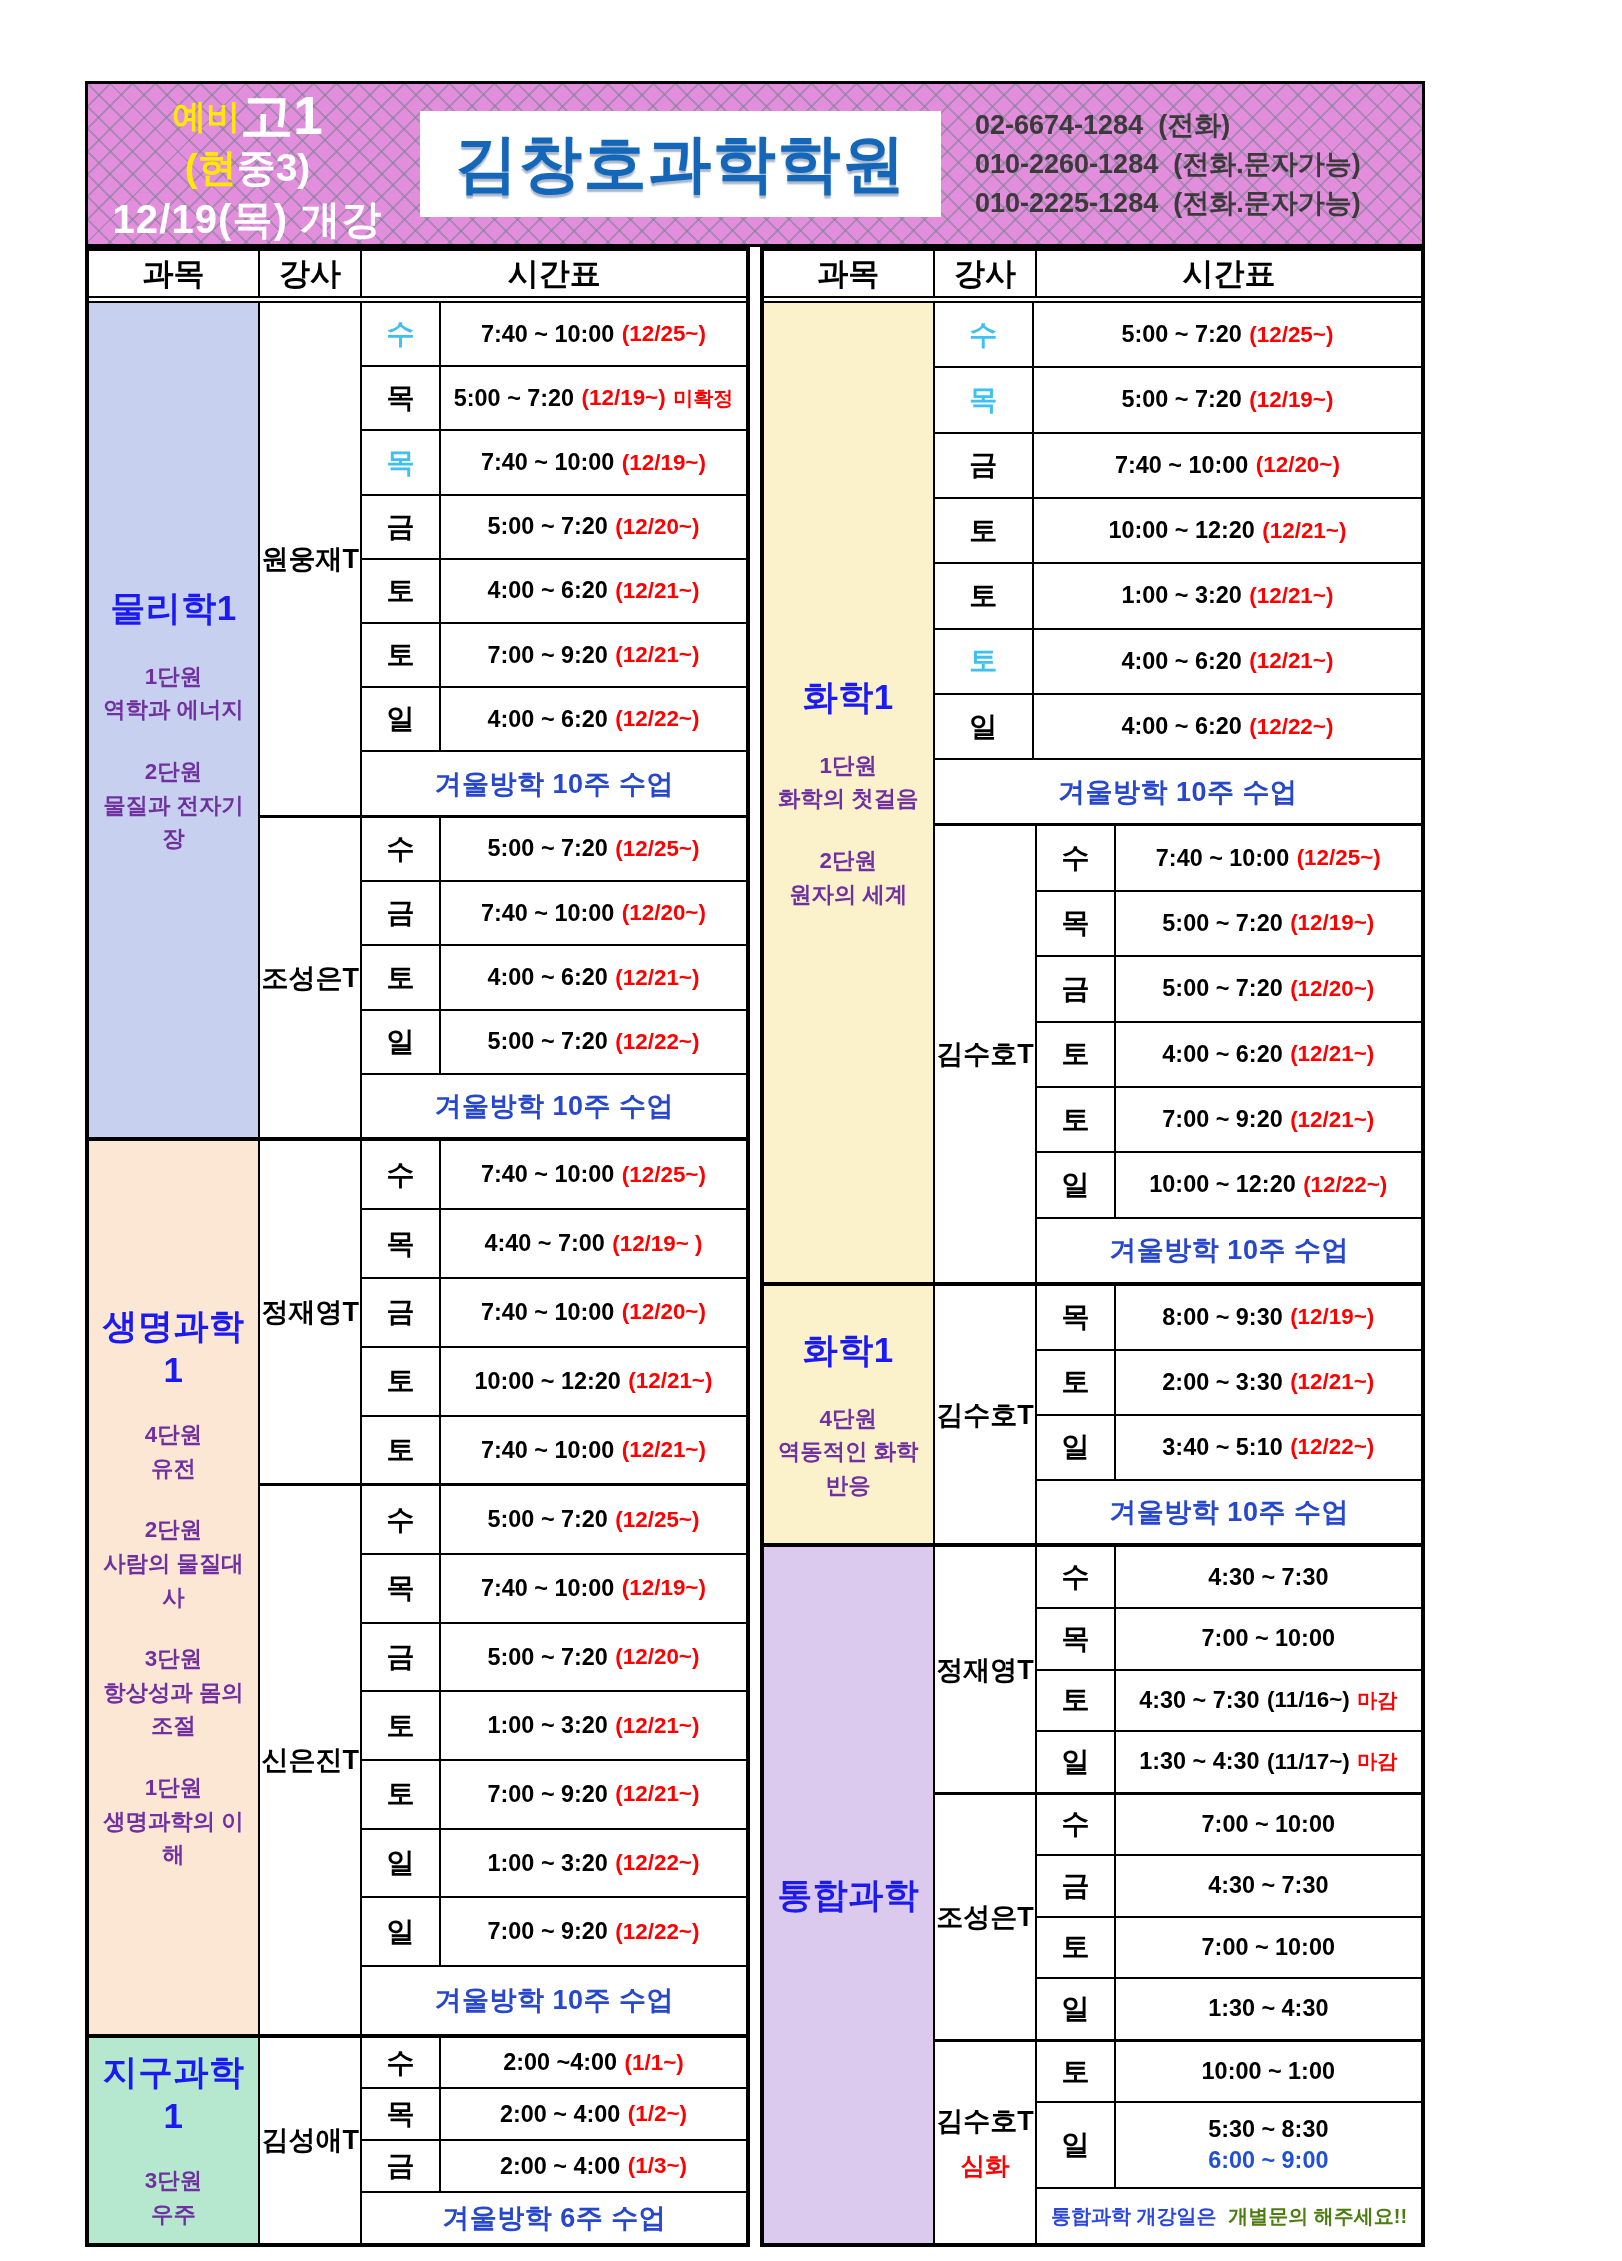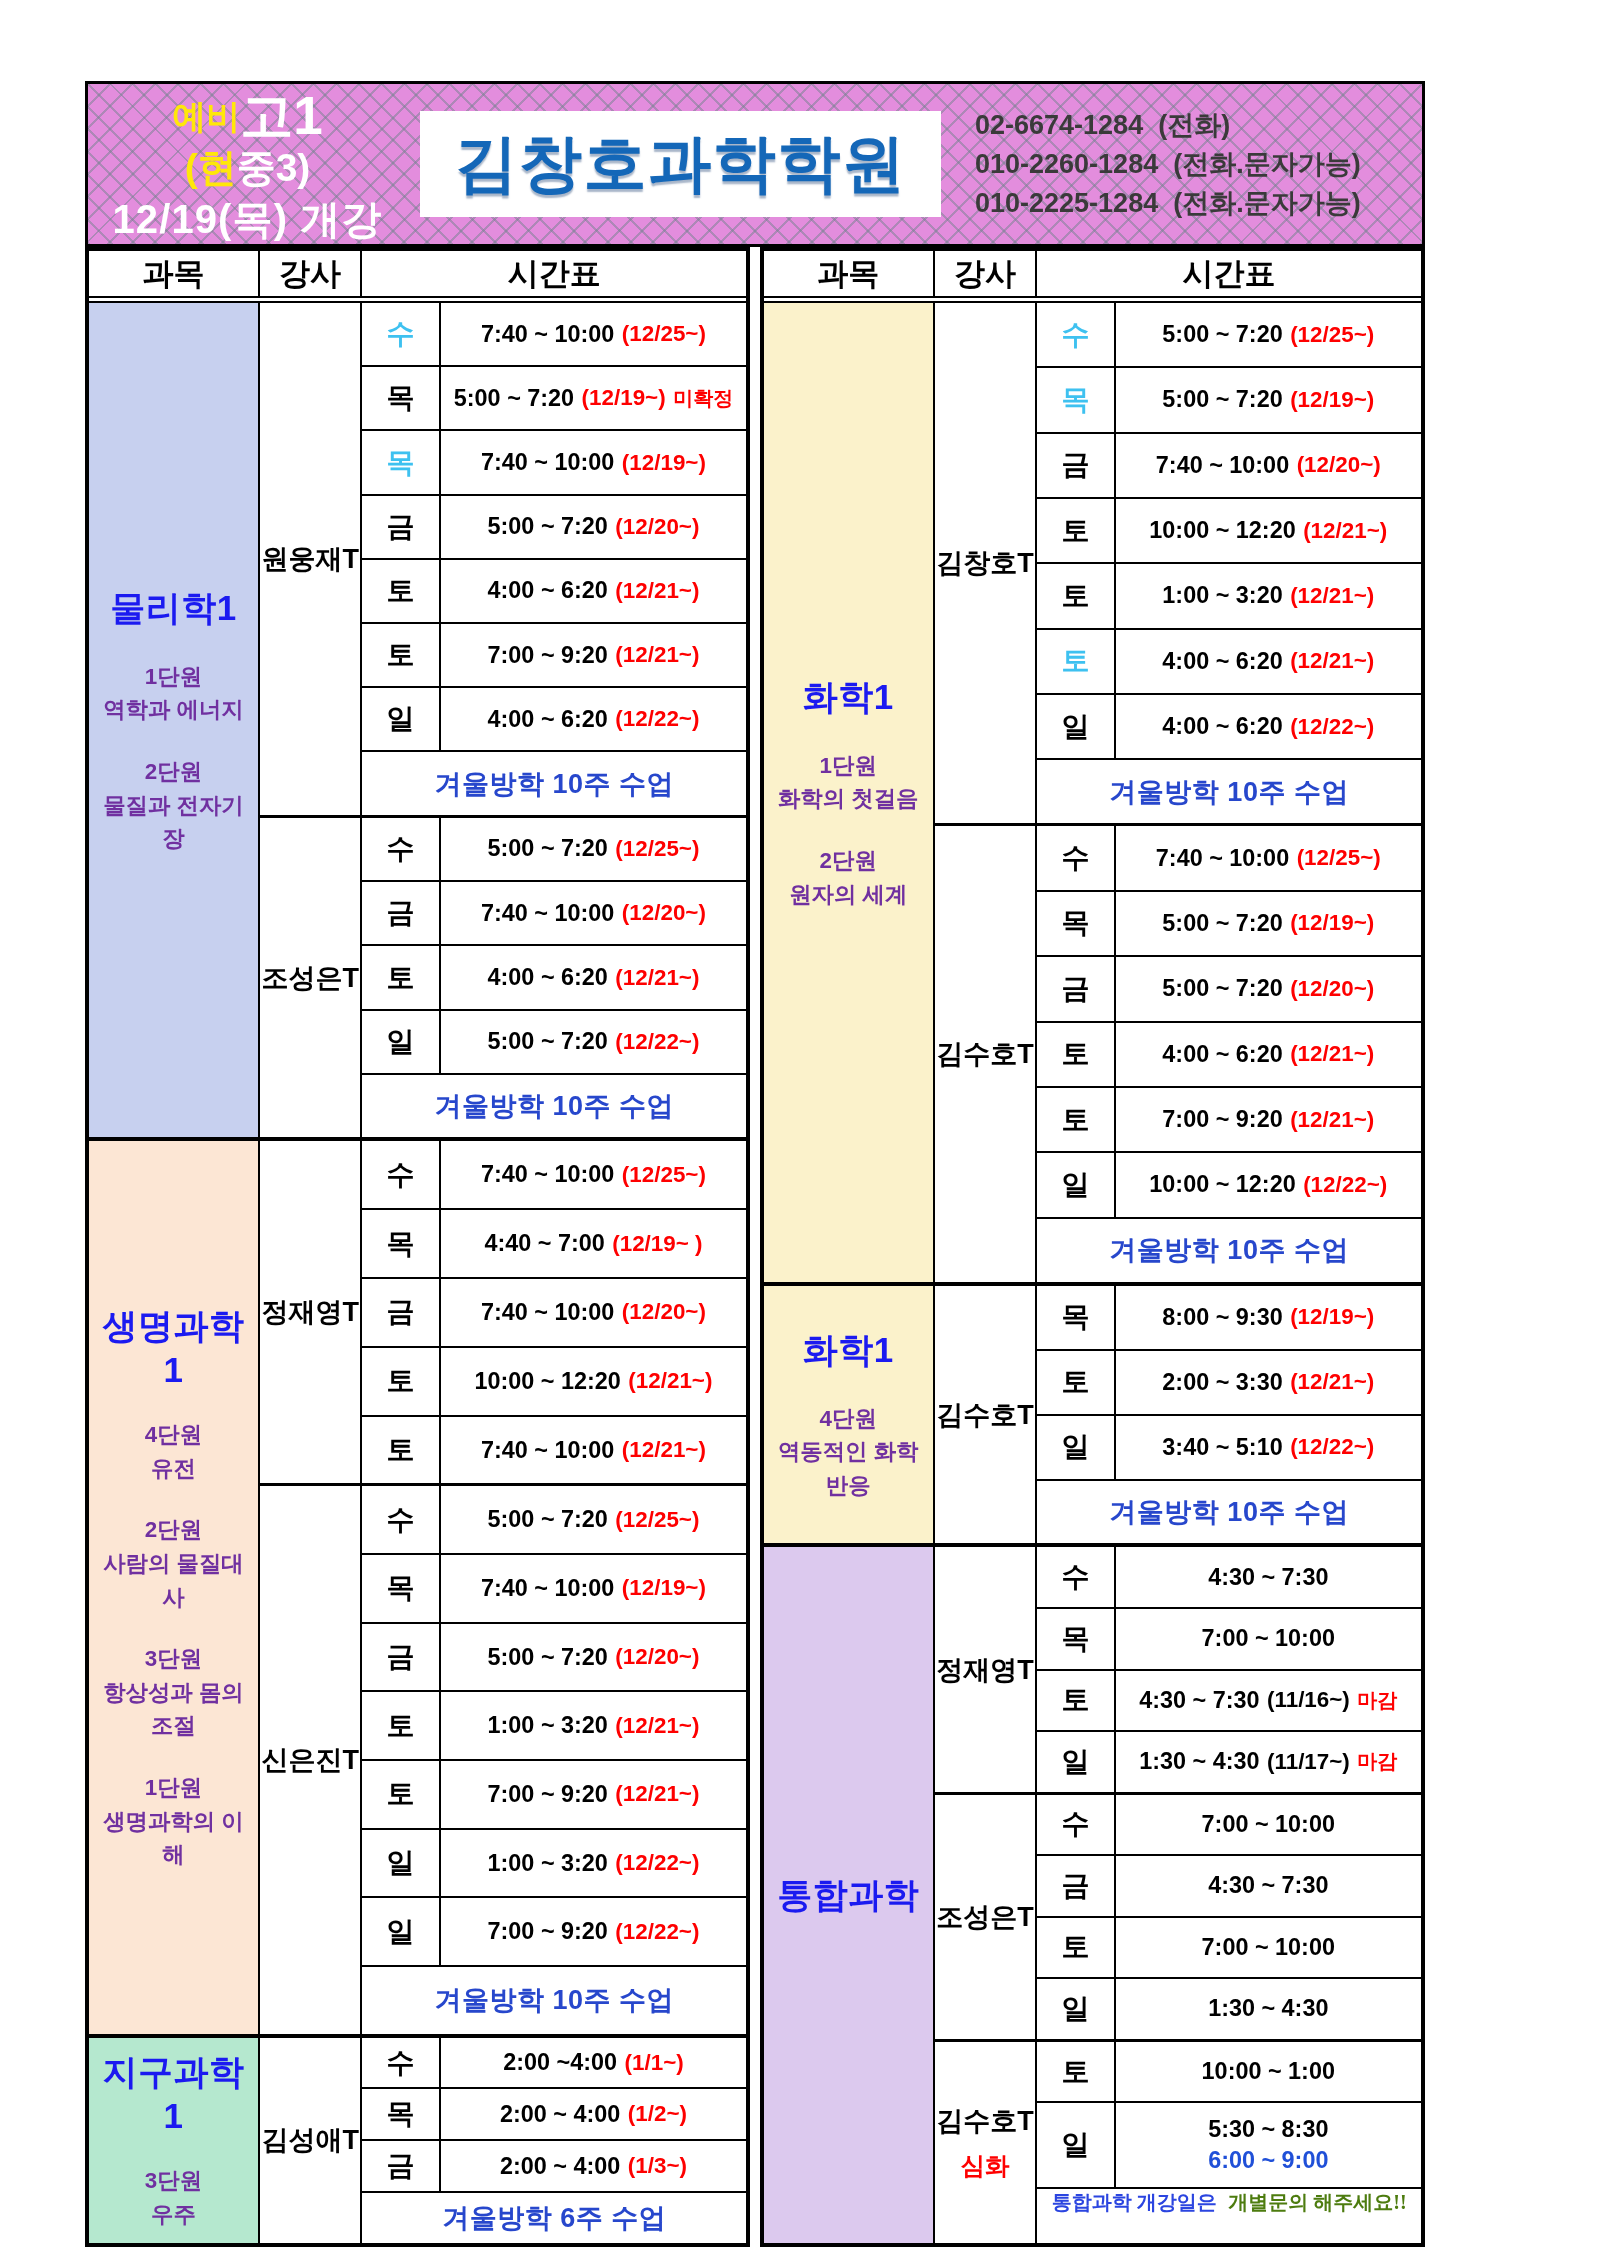--- a/index.html
+++ b/index.html
@@ -64,21 +64,21 @@
   .day-cyan{color:#3ec1f0;}
   .cell-time{flex:1;display:flex;align-items:center;justify-content:center;gap:7.5px;white-space:nowrap;min-width:0;}
   .class-time{font-size:23.4px;font-weight:600;color:#000;}
   .class-date{font-size:22.4px;font-weight:600;color:#fe0000;}
   .date-black{color:#000;}
   .class-extra{font-size:20px;font-weight:700;color:#fe0000;}
   .time-stack{display:flex;flex-direction:column;align-items:flex-start;line-height:1.35;}
   .time2{color:#2050d8;}
   .row-summary{flex:1;display:flex;align-items:center;justify-content:center;}
   .summary-text{font-size:27px;font-weight:600;color:#2747cc;letter-spacing:0.5px;}
-  .row-note{flex:1;display:flex;align-items:flex-start;justify-content:center;gap:11.7px;white-space:nowrap;font-family:Liberation Serif, serif;}
+  .row-note{flex:1;display:flex;align-items:center;justify-content:center;gap:11.7px;white-space:nowrap;}
   .note-blue{font-size:20px;font-weight:800;color:#2b45e0;}
   .note-red{font-size:20px;font-weight:800;color:#4d7c0f;}
 </style>
 </head>
 <body>
 
 <div class="page">
   <div class="content">
 
     <div class="banner">
@@ -467,23 +467,20 @@
                   <div>1단원</div>
                   <div>화학의 첫걸음</div>
                 </div>
                 <div class="unit-group">
                   <div>2단원</div>
                   <div>원자의 세계</div>
                 </div>
               </div>
               <div class="t-groups">
                 <div class="t-group" style="flex-grow: 8;">
-                  <div class="t-teacher">
-                    <div class="teacher-name">김창호T</div>
-                  </div>
                   <div class="t-rows">
                     <div class="t-row" style="flex-grow: 1;">
                       <div class="cell-day">
                         <span class="day-label day-cyan">수</span>
                       </div>
                       <div class="cell-time">
                         <span class="class-time">5:00 ~ 7:20</span>
                         <span class="class-date">(12/25~)</span>
                       </div>
                     </div>

